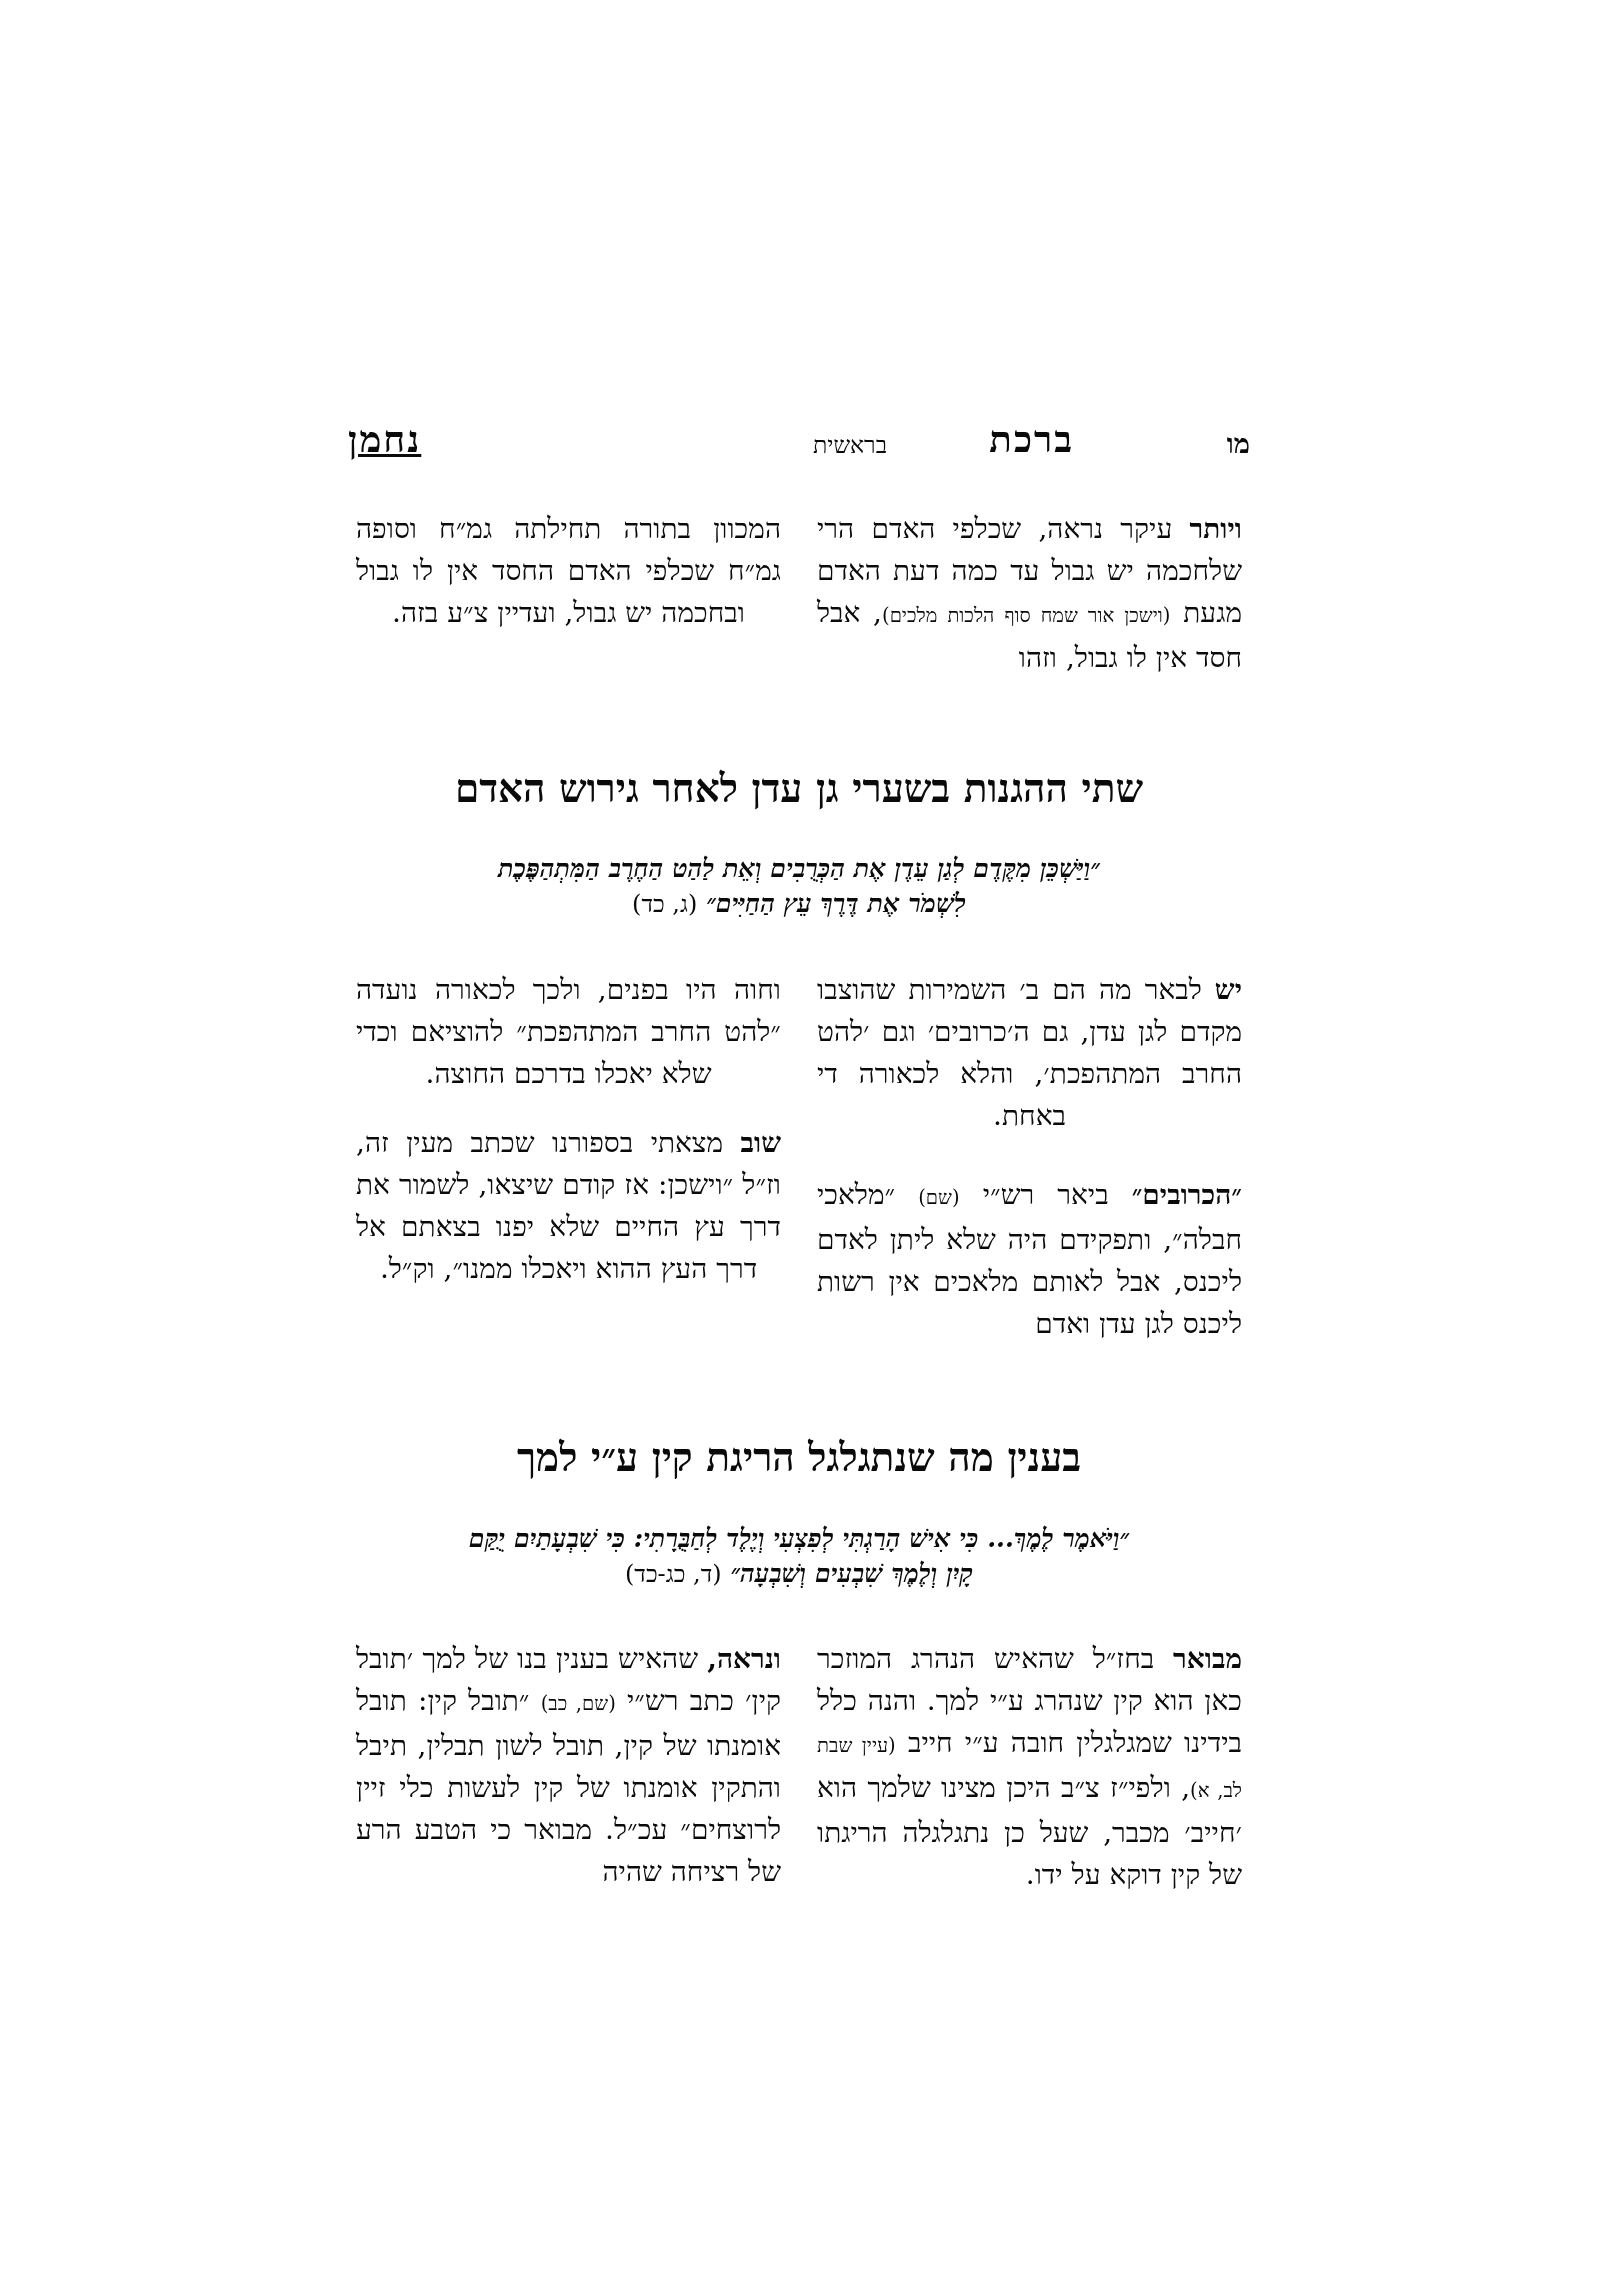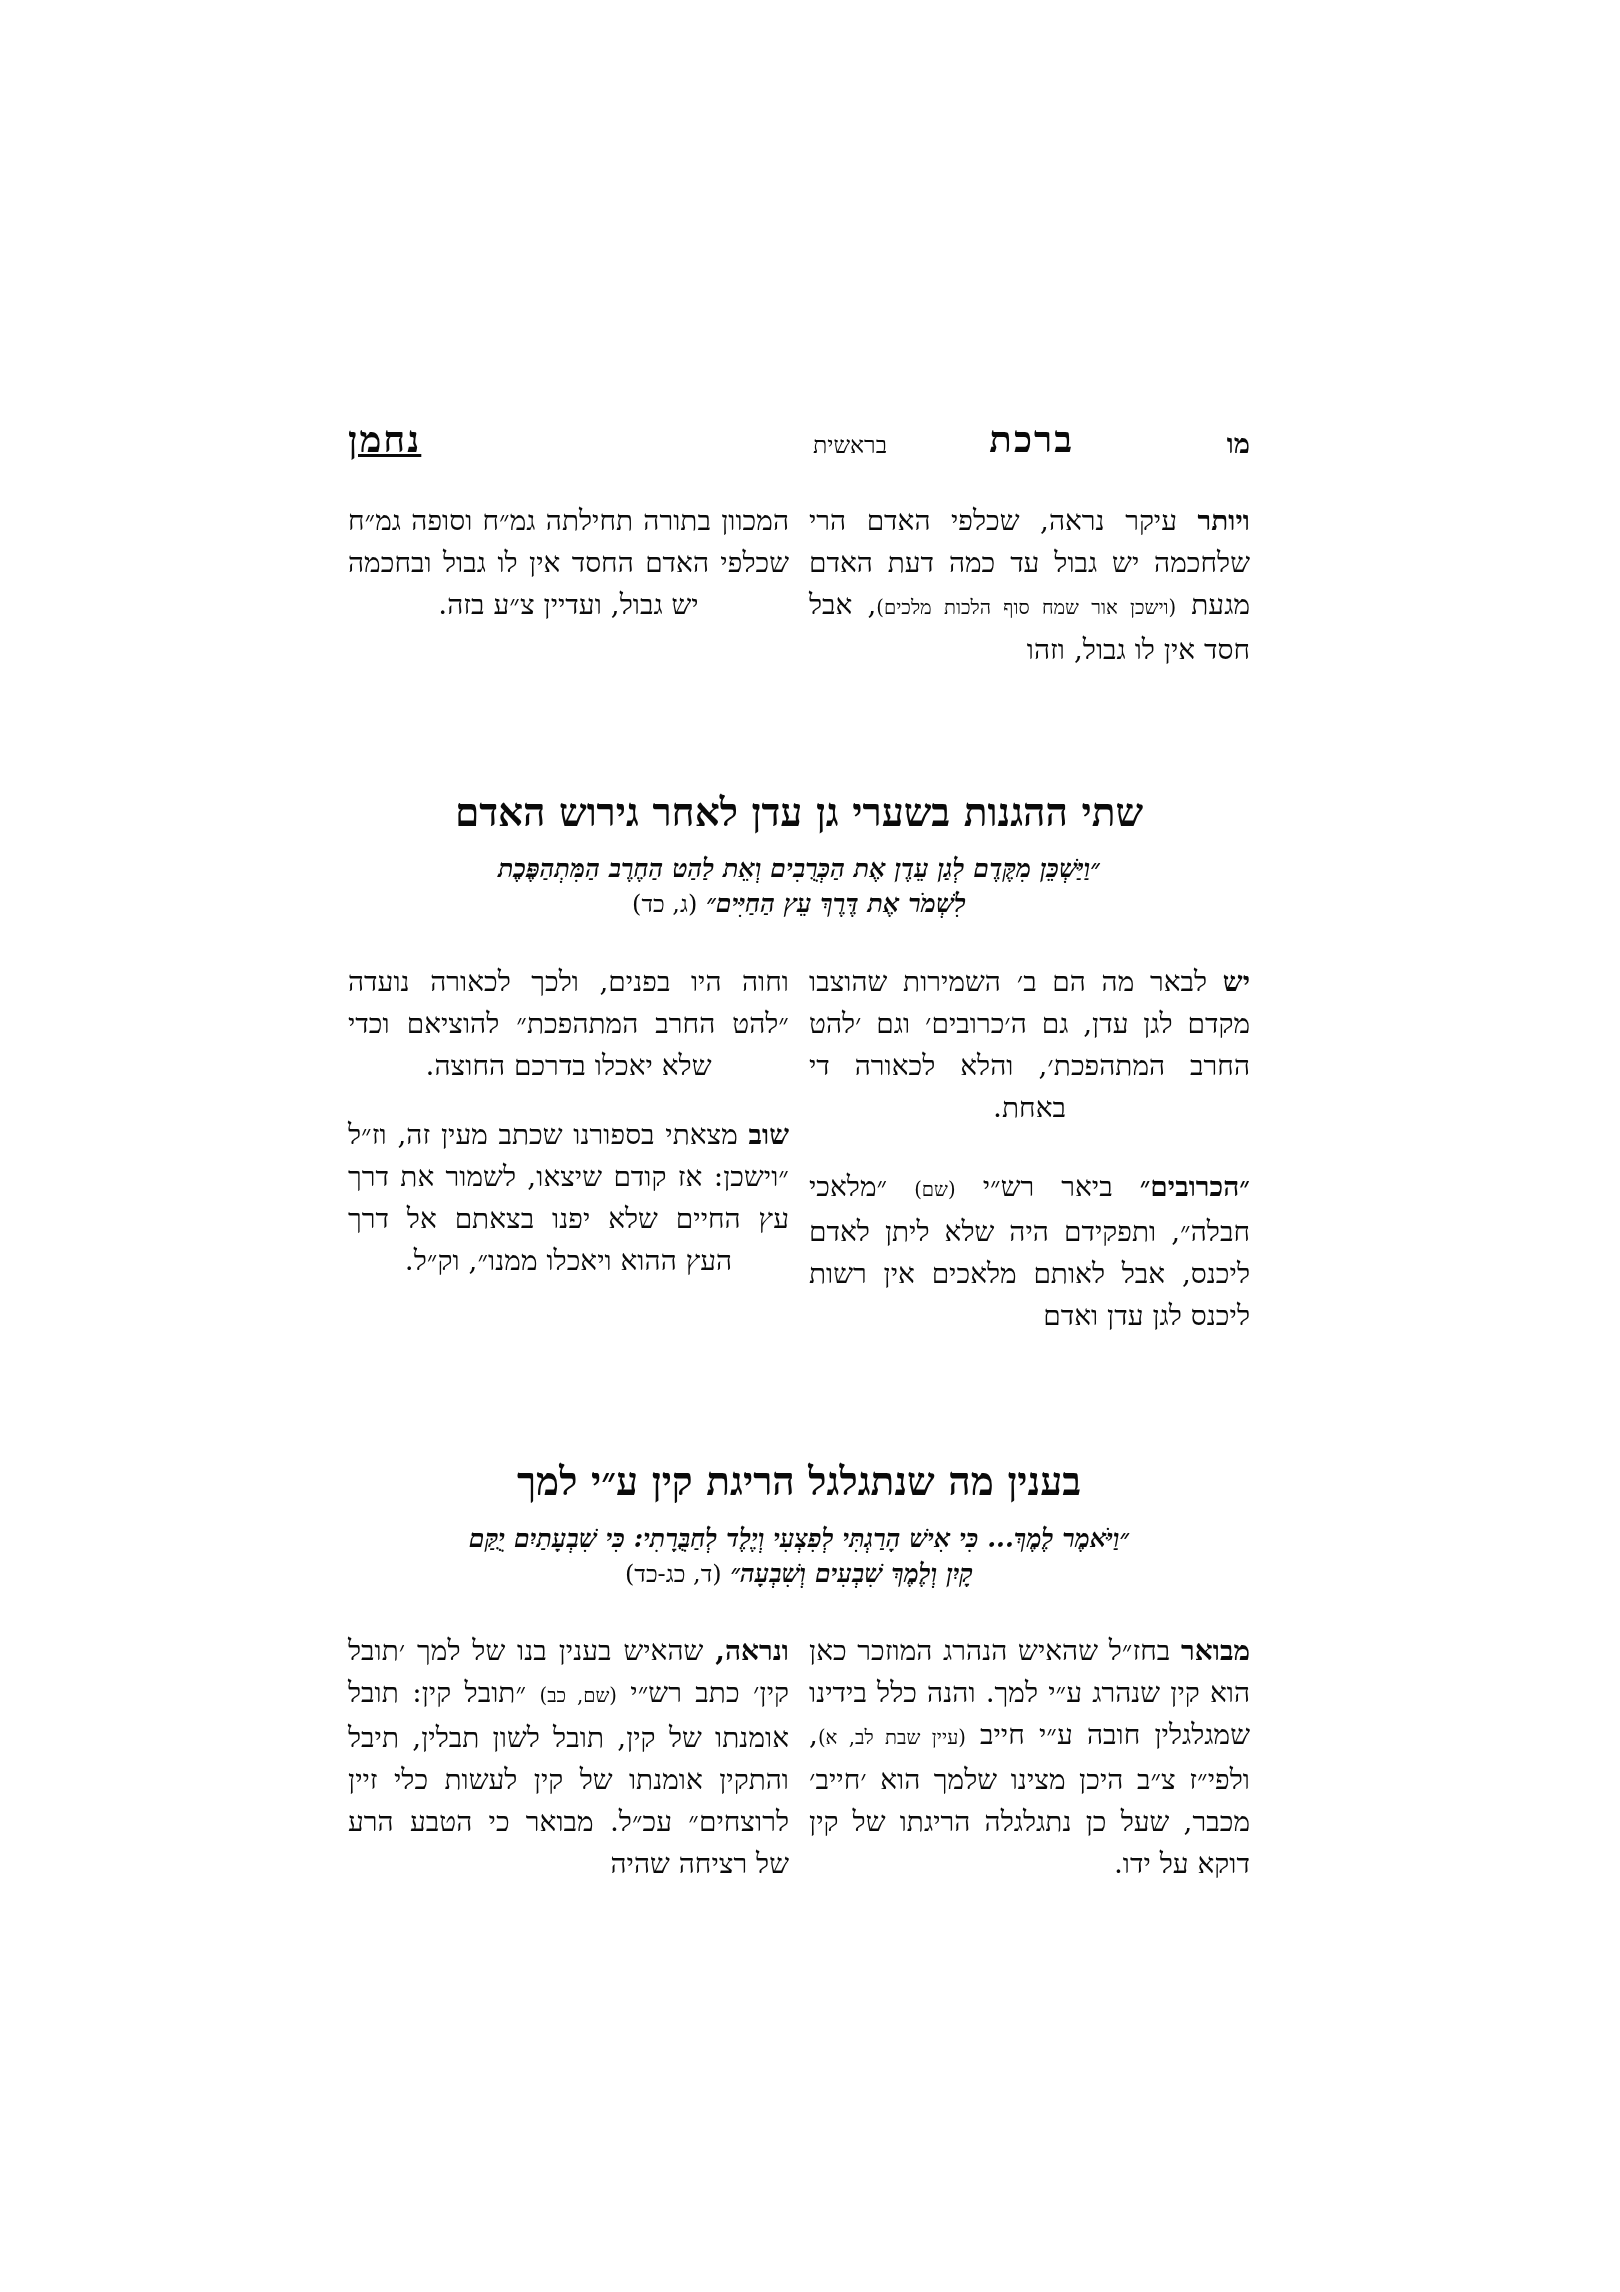--- a/index.html
+++ b/index.html
@@ -70,21 +70,21 @@
     justify-content: space-between;
   }
   .col {
     width: 441px;
     font-size: 28px;
     line-height: 42px;
     text-align: justify;
     text-align-last: right;
   }
   .col p {
-    margin: 0;
+    margin: 8px;
   }
   .col p + p {
     margin-top: 27.4px;
   }
   .col .lastline-center {
     text-align-last: center;
   }
   .lead {
     font-weight: bold;
   }
@@ -92,21 +92,20 @@
     font-size: 19.6px;
   }
 
   .section-title {
     position: absolute;
     left: 0;
     width: 902px;
     text-align: center;
     font-size: 39px;
     font-weight: bold;
-    margin-top: 24px;
   }
   .verse {
     position: absolute;
     left: 0;
     width: 902px;
     text-align: center;
     font-size: 25.5px;
     font-weight: bold;
     font-style: italic;
     line-height: 35px;

